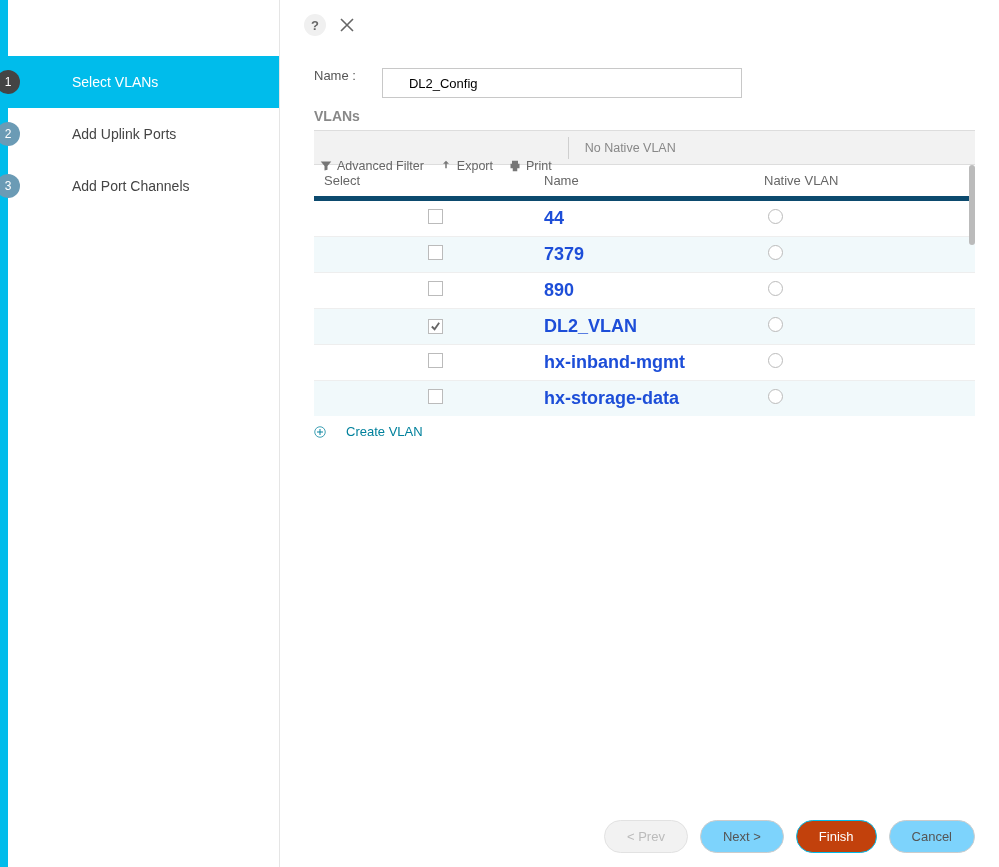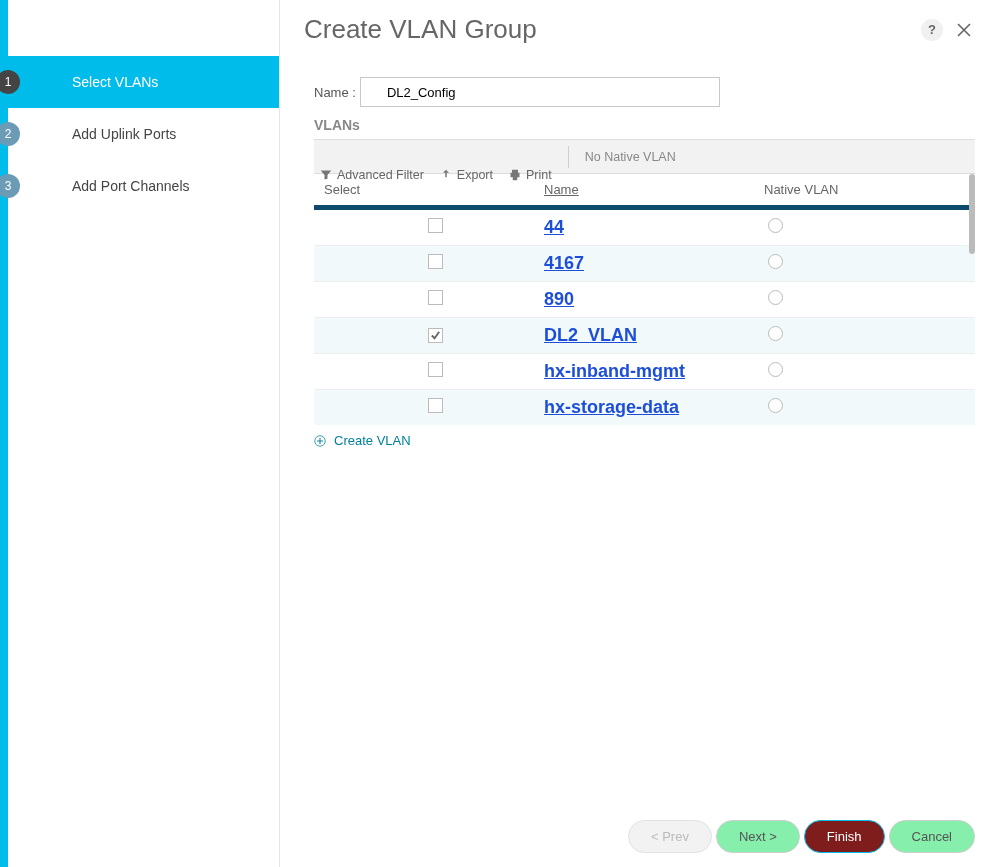--- a/index.html
+++ b/index.html
@@ -58,21 +58,21 @@
       background: #f0f0f0; color: #666;
       display: flex; align-items: center; justify-content: center;
       font-size: 13px; font-weight: 600; cursor: pointer;
     }
     .close-btn {
       width: 22px; height: 22px; cursor: pointer;
       display: flex; align-items: center; justify-content: center;
     }
     .close-btn svg { stroke: #666; stroke-width: 1.6; }
     .form-row {
-      display: flex; align-items: center; gap: 4px;
+      display: flex; align-items: flex-start; gap: 26px;
       margin-top: 32px; margin-left: 10px;
     }
     .form-label { font-size: 13px; color: #555; }
     .form-input {
       height: 30px; width: 360px;
       border: 1px solid #c8c8c8;
       padding: 0 26px; font-size: 13px;
     }
     .section-label {
       font-size: 14px; font-weight: 600; color: #888;
@@ -93,69 +93,68 @@
     .divider { width: 1px; height: 22px; background: #cfcfcf; }
     .toolbar .native-label { color: #888; }
     .table { width: 100%; border-collapse: collapse; }
     .table th {
       text-align: left; font-weight: 400; font-size: 13px; color: #666;
       padding: 8px 10px; border-bottom: 5px solid #0c4a6e;
     }
     .table td { padding: 7px 10px; font-size: 18px; color: #1d4ed8; border-top: 1px solid #eee; }
     .table tr.row:nth-child(even) { background: #f1f9fb; }
     .col-select { width: 220px; text-align: center; }
-    .col-name { width: 220px; font-weight: 600; color: #555; text-decoration: underline; }
+    .col-name { width: 220px; font-weight: 600; color: #555; }
     .col-native { text-align: left; padding-left: 10px; }
     .checkbox {
       width: 15px; height: 15px; border: 1px solid #bbb; background: #fff;
       display: inline-flex; align-items: center; justify-content: center;
       cursor: pointer; margin-left: 22px;
     }
     .checkbox.checked svg { display: block; }
     .checkbox svg { display: none; stroke: #666; stroke-width: 2; fill: none; }
     .radio {
       width: 15px; height: 15px; border: 1px solid #bbb; border-radius: 50%;
       background: #fff; display: inline-block; cursor: pointer; margin-left: 4px;
     }
     .table-wrap { position: relative; }
     .scrollbar-thumb {
       position: absolute; right: 0; top: 0; width: 6px; height: 80px;
       background: #bbb; border-radius: 3px;
     }
     .create-link {
-      display: inline-flex; align-items: center; gap: 8px;
+      display: inline-flex; align-items: center; gap: 20px;
       color: #01819c; font-size: 13px; margin: 8px 0 0 10px; cursor: pointer;
     }
     .footer {
       position: absolute; bottom: 14px; right: 24px; left: 24px;
-      display: flex; justify-content: flex-end; gap: 4px;
+      display: flex; justify-content: flex-end; gap: 12px;
     }
     .btn {
       border-radius: 18px; padding: 8px 22px; font-size: 13px;
-      border: 1px solid #ccc; background: #86efac; color: #555; cursor: pointer;
+      border: 1px solid #ccc; background: #7dd3fc; color: #555; cursor: pointer;
     }
     .btn.disabled { background: #f2f2f2; color: #bbb; border-color: #e2e2e2; cursor: default; }
-    .btn.primary { background: #7f1d1d; color: #fff; border-color: #00bceb; }
+    .btn.primary { background: #c2410c; color: #fff; border-color: #00bceb; }
     .icon-sm { width: 12px; height: 12px; fill: #777; }
   </style>
 </head>
 <body>
 
 <div class="container">
   <div class="blue-strip"></div>
   <div class="sidebar">
     <div class="steps" id="steps">
         <div class="step active"><div class="step-num">1</div><span>Select VLANs</span></div>
         <div class="step"><div class="step-num">2</div><span>Add Uplink Ports</span></div>
         <div class="step"><div class="step-num">3</div><span>Add Port Channels</span></div>
       </div>
   </div>
   <div class="main">
     <div class="header-row">
-      <div class="title">Create VLAN Group</div>
       <div class="header-icons">
         <div class="help-btn">?</div>
         <div class="close-btn">
           <svg viewBox="0 0 20 20" width="20" height="20">
               <path d="M4 4 L16 16 M16 4 L4 16"></path>
             </svg>
         </div>
       </div>
     </div>
 
@@ -200,21 +199,21 @@
             </tr>
           </thead>
           <tbody id="tbody">
               <tr class="row">
                 <td class="col-select"><div class="checkbox"></div></td>
                 <td class="col-name">44</td>
                 <td class="col-native"><div class="radio"></div></td>
               </tr>
               <tr class="row">
                 <td class="col-select"><div class="checkbox"></div></td>
-                <td class="col-name">4167</td>
+                <td class="col-name">7379</td>
                 <td class="col-native"><div class="radio"></div></td>
               </tr>
               <tr class="row">
                 <td class="col-select"><div class="checkbox"></div></td>
                 <td class="col-name">890</td>
                 <td class="col-native"><div class="radio"></div></td>
               </tr>
               <tr class="row">
                 <td class="col-select"><div class="checkbox checked">
                     <svg viewBox="0 0 12 12" width="11" height="11">

